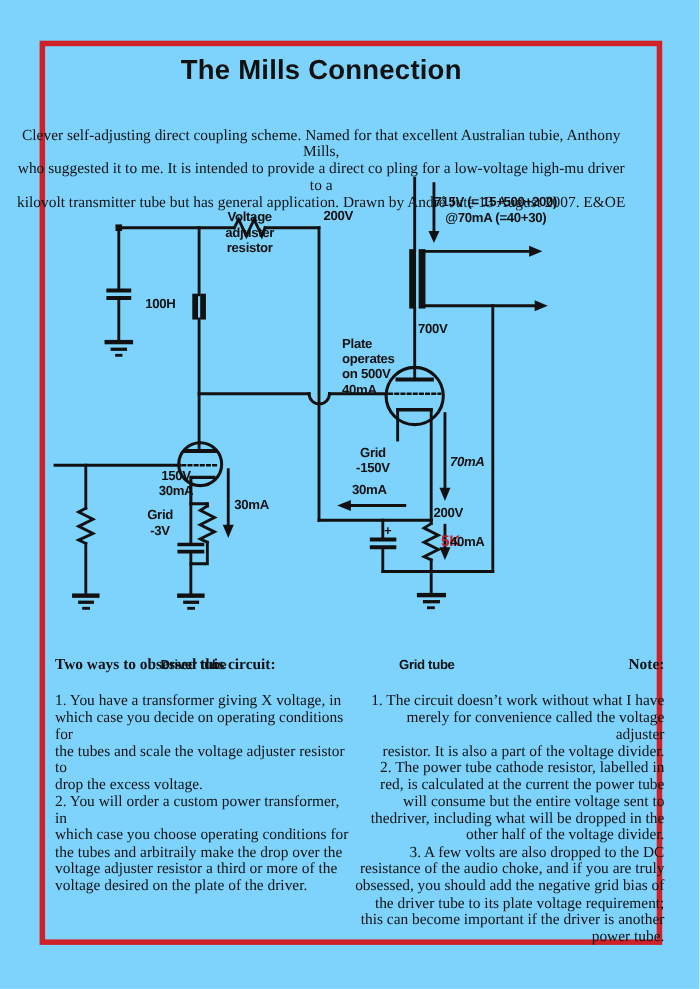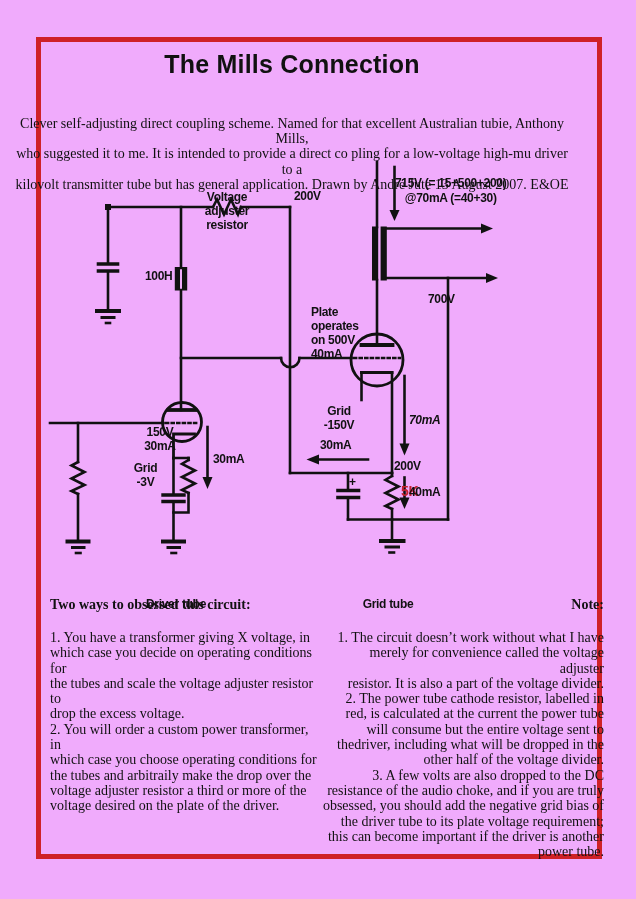--- a/index.html
+++ b/index.html
@@ -1,16 +1,16 @@
 <!DOCTYPE html>
 <html><head>
 <meta charset="utf-8">
 <style>
   html,body{margin:0;padding:0;background:#ffffff;}
-  #page{position:relative;width:636px;height:899px;background:#f0abfc;overflow:hidden;
+  #page{position:relative;width:636px;height:899px;background:#7dd3fc;overflow:hidden;
         font-family:"Liberation Sans",sans-serif;color:#111;}
   #border-frame{position:absolute;left:36px;top:37px;width:566px;height:822px;
         box-sizing:border-box;border:5px solid #cf2127;}
   .title{position:absolute;left:12px;top:50px;width:560px;text-align:center;
         font-size:25px;font-weight:bold;letter-spacing:.2px;}
   .intro{position:absolute;left:12px;top:92px;width:560px;text-align:center;
         font-family:"Liberation Serif",serif;font-size:14px;line-height:15.2px;white-space:pre-line;margin-top:24px;}
   svg{position:absolute;left:0;top:0;}
   .lbl{position:absolute;font-size:12px;font-weight:bold;line-height:14px;
         letter-spacing:-0.3px;white-space:pre-line;}
@@ -155,24 +155,24 @@
         <path d="M368 459.5 H319"></path>
         <polygon points="306.5,459.5 319,454.5 319,464.5" fill="#111" stroke="none"></polygon>
       </g>
     </g>
   </svg>
 
   <div class="lbl ctr" style="left:182px;top:155px;width:90px;">Voltage
 adjuster
 resistor</div>
   <div class="lbl" style="left:294px;top:189px;">200V</div>
-  <div class="lbl" style="left:145px;top:269px;">100H</div>
+  <div class="lbl" style="left:132px;top:269px;">100H</div>
   <div class="lbl" style="left:395px;top:176px;line-height:15px;text-align:center;">715V (= 15+500+200)
 @70mA (=40+30)</div>
-  <div class="lbl" style="left:380px;top:292px;padding-left:48px;">700V</div>
+  <div class="lbl" style="left:380px;top:292px;">700V</div>
   <div class="lbl" style="left:311px;top:305px;">Plate
 operates
 on 500V
 40mA</div>
   <div class="lbl ctr" style="left:312px;top:369px;width:54px;">Grid
 -150V</div>
   <div class="lbl ctr" style="left:134px;top:390px;width:52px;">150V
 30mA</div>
   <div class="lbl ctr" style="left:123px;top:426px;width:45px;">Grid
 -3V</div>

